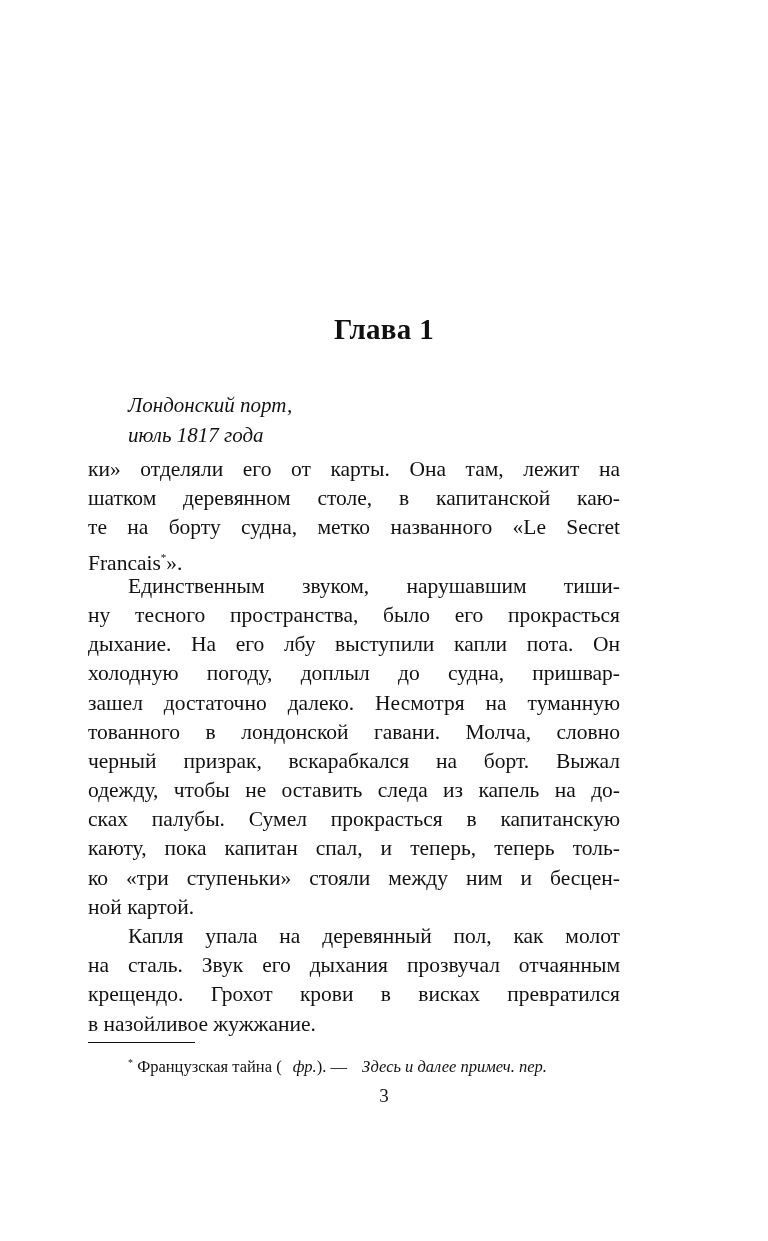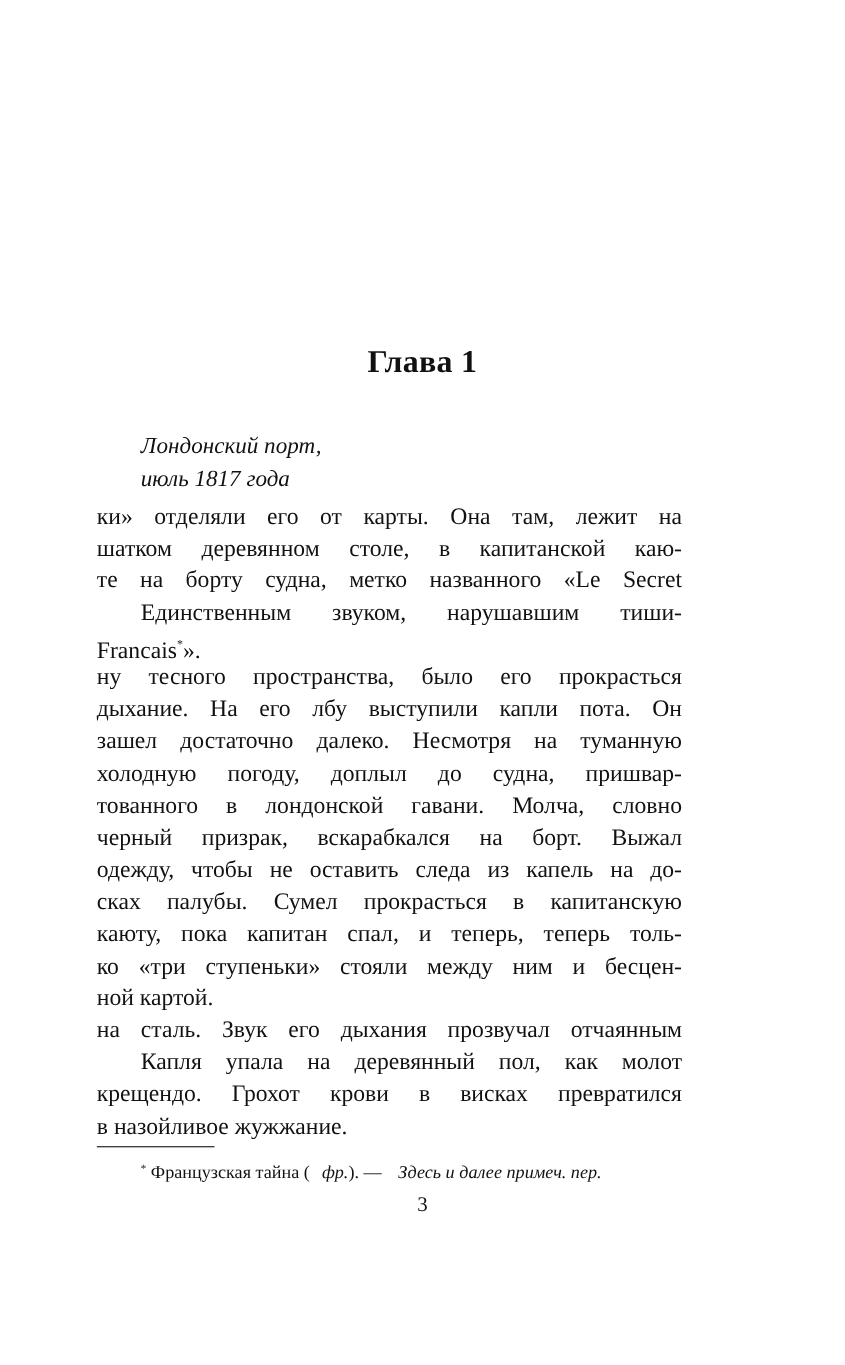--- a/index.html
+++ b/index.html
@@ -31,37 +31,37 @@
   <div class="epigraph">
     <div>Лондонский порт,</div>
     <div>июль 1817 года</div>
   </div>
 
   <div class="body">
 
     <span class="line">ки» отделяли его от карты. Она там, лежит на</span>
     <span class="line">шатком деревянном столе, в капитанской каю-</span>
     <span class="line">те на борту судна, метко названного «Le Secret</span>
+    <span class="line last"><span>Francais</span><sup class="fn">*</sup><span>».</span></span>
+
     <span class="line indent">Единственным звуком, нарушавшим тиши-</span>
-
-    <span class="line last"><span>Francais</span><sup class="fn">*</sup><span>».</span></span>
     <span class="line">ну тесного пространства, было его прокрасться</span>
     <span class="line">дыхание. На его лбу выступили капли пота. Он</span>
+    <span class="line">холодную погоду, доплыл до судна, пришвар-</span>
     <span class="line">зашел достаточно далеко. Несмотря на туманную</span>
-    <span class="line">холодную погоду, доплыл до судна, пришвар-</span>
     <span class="line">тованного в лондонской гавани. Молча, словно</span>
     <span class="line">черный призрак, вскарабкался на борт. Выжал</span>
     <span class="line">одежду, чтобы не оставить следа из капель на до-</span>
     <span class="line">сках палубы. Сумел прокрасться в капитанскую</span>
     <span class="line">каюту, пока капитан спал, и теперь, теперь толь-</span>
     <span class="line">ко «три ступеньки» стояли между ним и бесцен-</span>
     <span class="line last">ной картой.</span>
 
+    <span class="line indent">Капля упала на деревянный пол, как молот</span>
     <span class="line">на сталь. Звук его дыхания прозвучал отчаянным</span>
-    <span class="line indent">Капля упала на деревянный пол, как молот</span>
     <span class="line">крещендо. Грохот крови в висках превратился</span>
     <span class="line last">в назойливое жужжание.</span>
   </div>
 
   <div class="rule"></div>
 
   <div class="footnote"><sup>*</sup><span> Французская тайна (</span><i>фр.</i><span>). — </span><i>Здесь и далее примеч. пер.</i></div>
 
   <div class="pagenum">3</div>
 </div>

